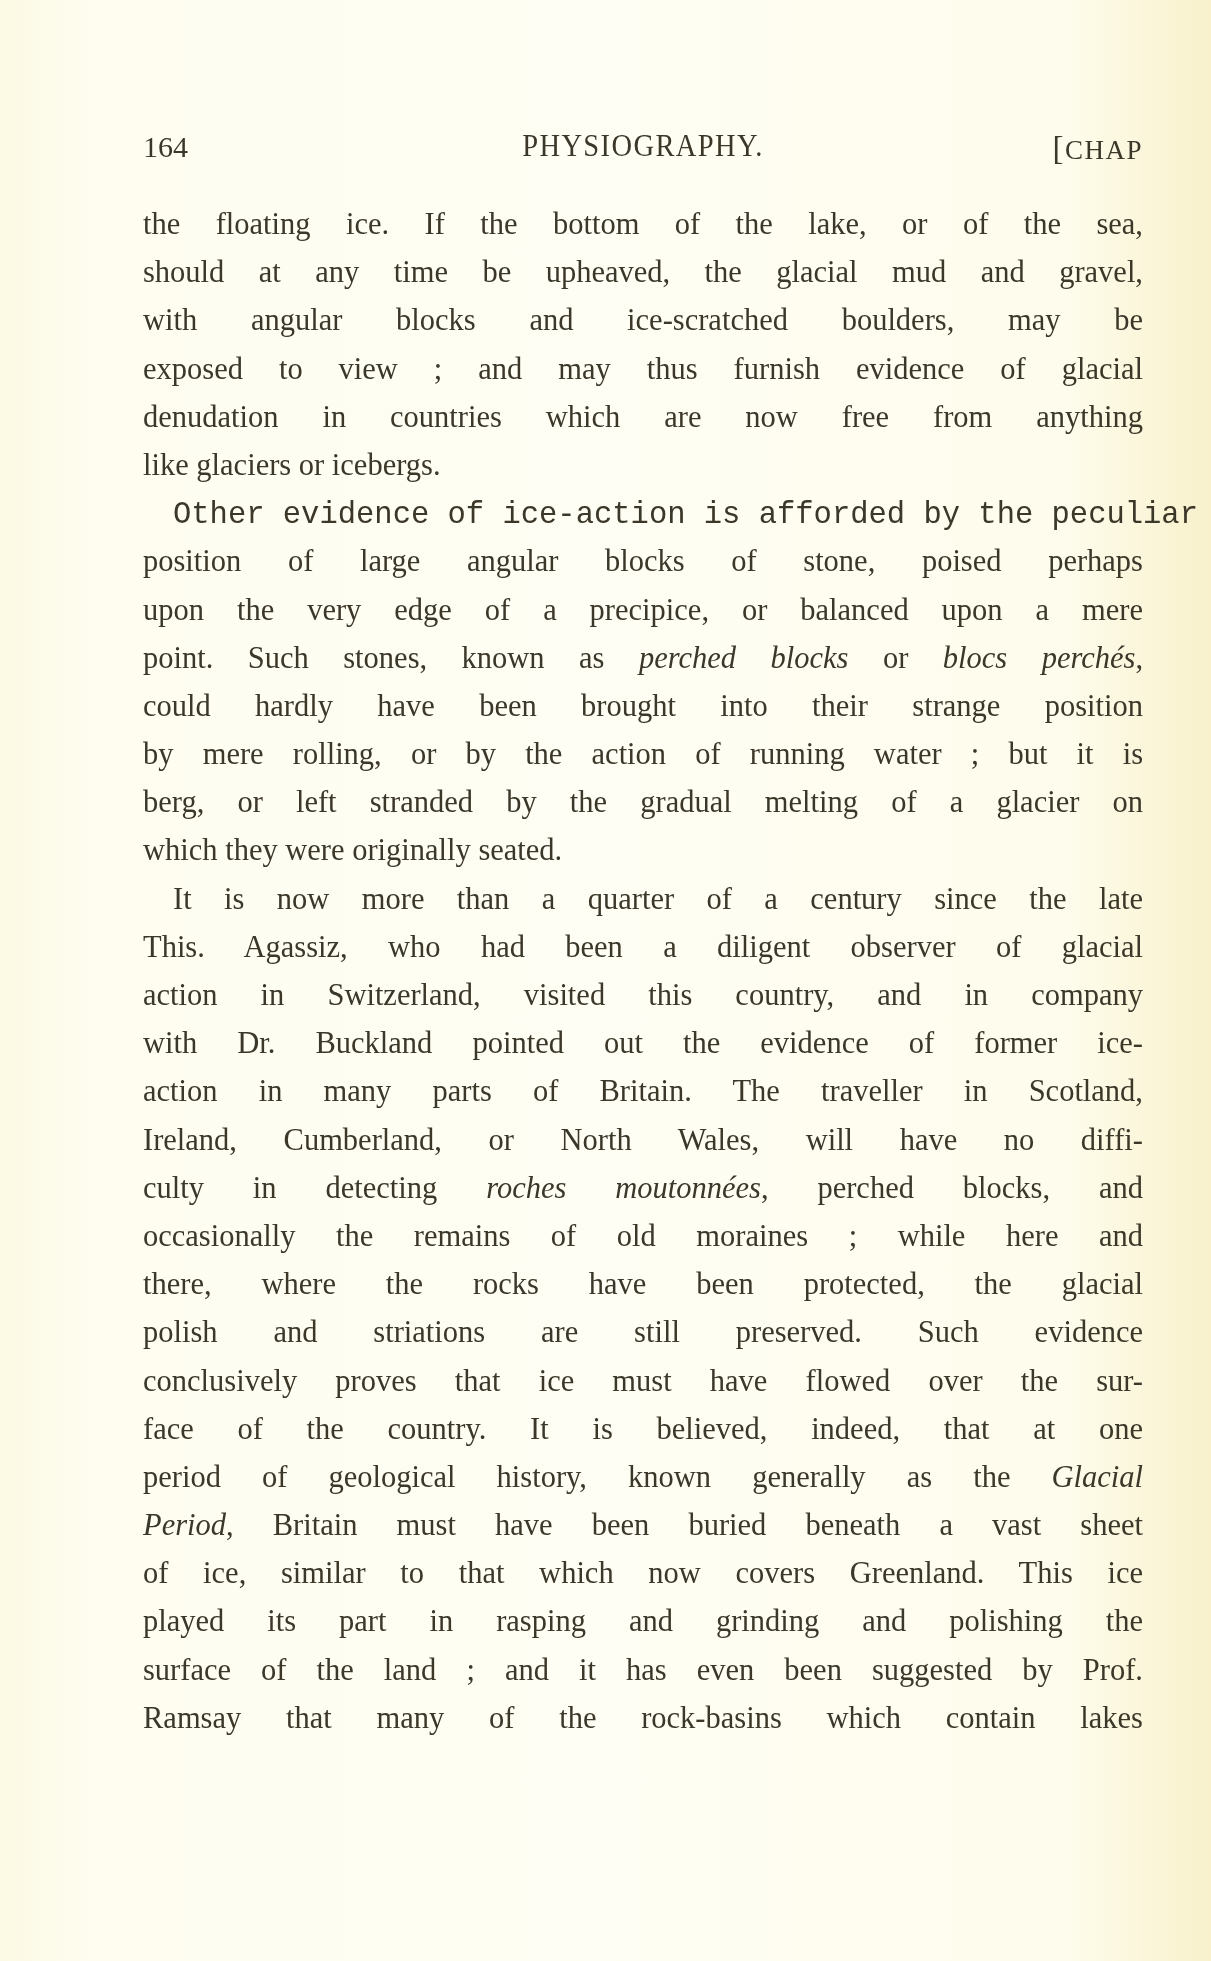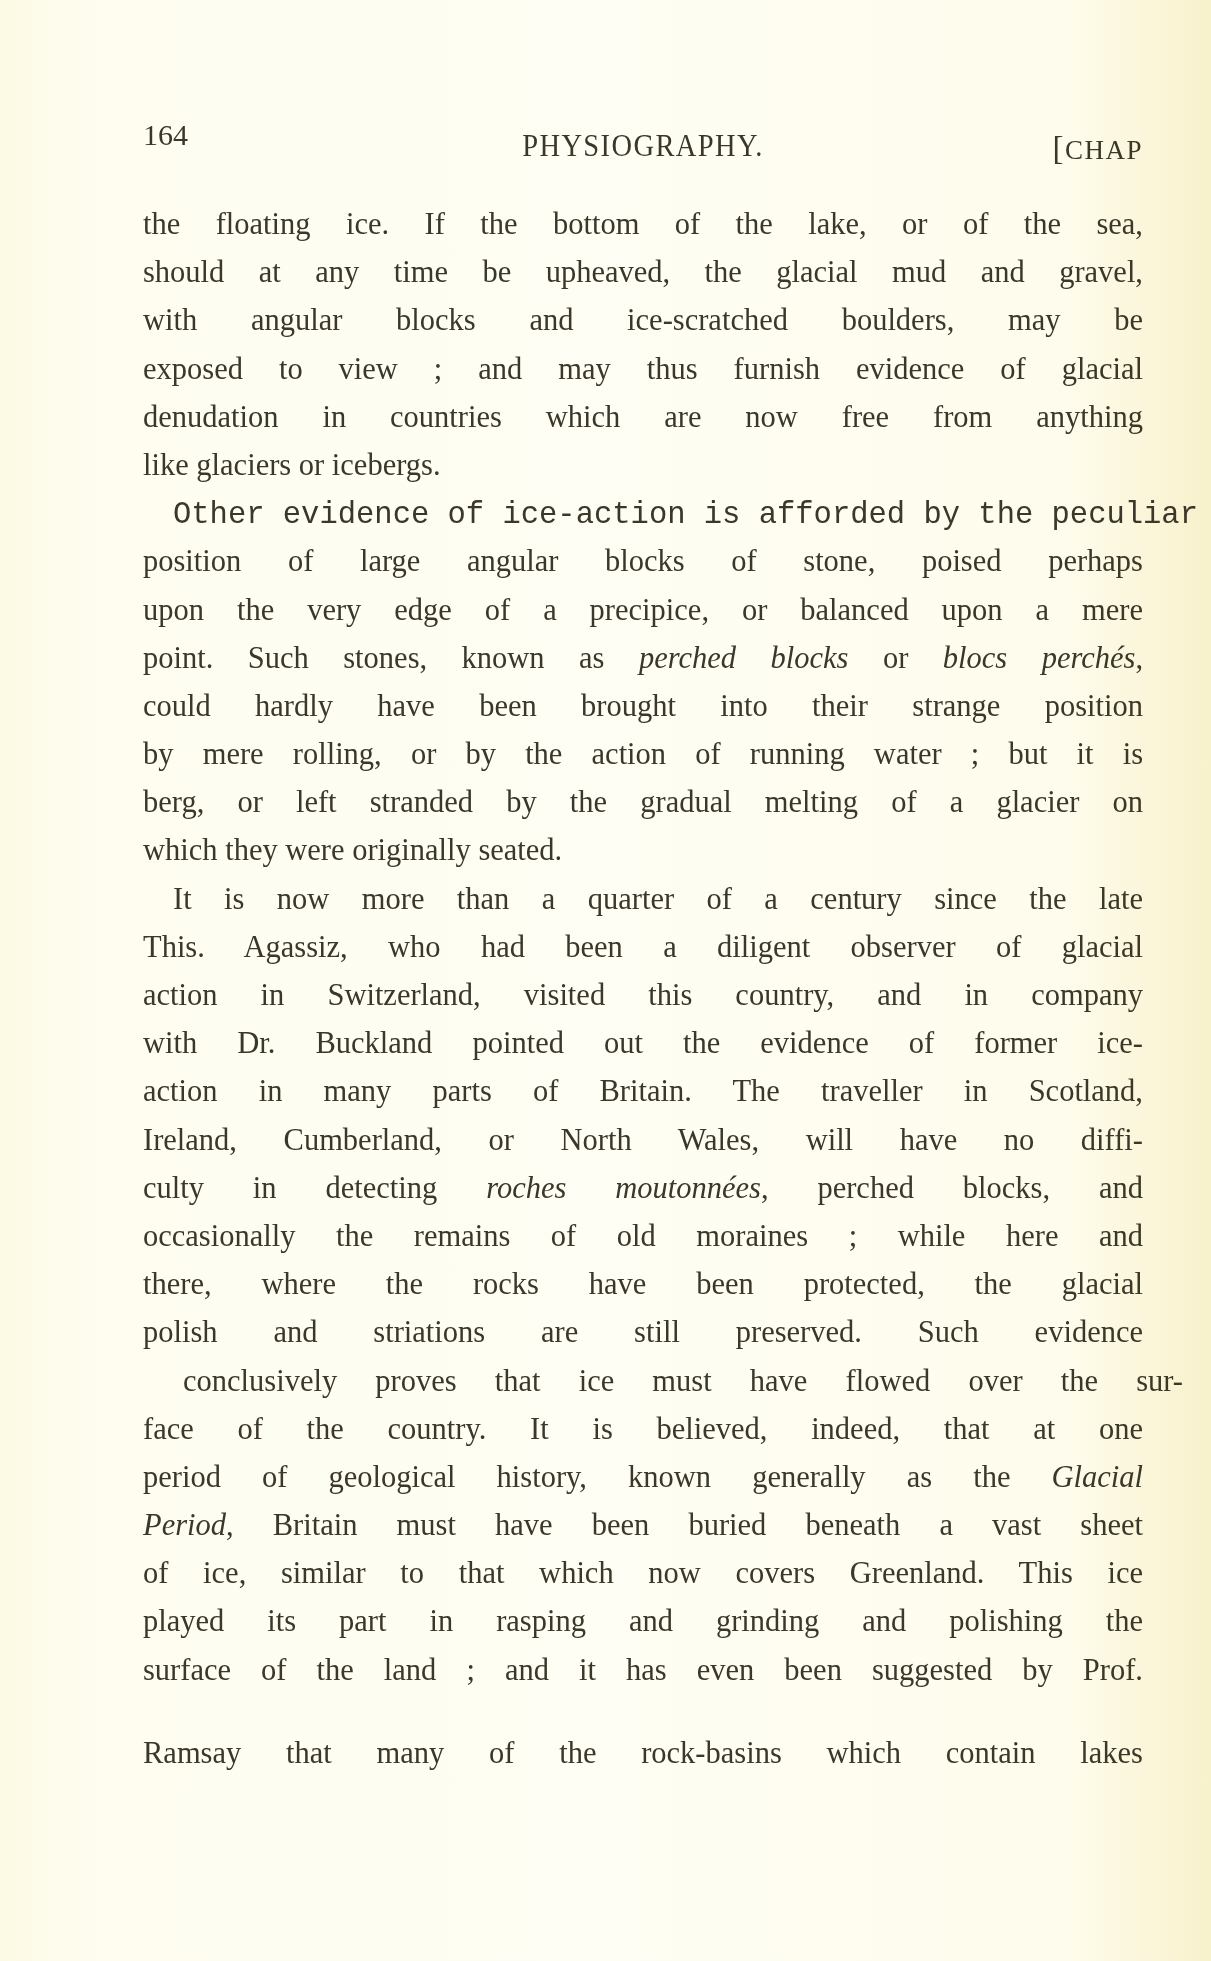--- a/index.html
+++ b/index.html
@@ -22,21 +22,21 @@
     width: 1000px;
   }
   .running-head {
     position: relative;
     height: 62px;
     width: 1000px;
   }
   .folio {
     position: absolute;
     left: 0;
-    top: 0;
+    top: 12px;
     font-size: 30px;
     letter-spacing: 0px;
   }
   .head-title {
     position: absolute;
     left: 0;
     right: 0;
     top: 10px;
     text-align: center;
     font-size: 31px;
@@ -118,23 +118,23 @@
         <span class="line indent" style="white-space: nowrap;"><span style="white-space: nowrap; word-spacing: 0px;"><span class="seg">It is now more than a quarter of a century since the late</span></span></span>
         <span class="line" style="white-space: nowrap;"><span style="white-space: nowrap; word-spacing: 0px;"><span class="seg">This. Agassiz, who had been a diligent observer of glacial</span></span></span>
         <span class="line" style="white-space: nowrap;"><span style="white-space: nowrap; word-spacing: 0px;"><span class="seg">action in Switzerland, visited this country, and in company</span></span></span>
         <span class="line" style="white-space: nowrap;"><span style="white-space: nowrap; word-spacing: 0px;"><span class="seg">with Dr. Buckland pointed out the evidence of former ice-</span></span></span>
         <span class="line" style="white-space: nowrap;"><span style="white-space: nowrap; word-spacing: 0px; font-family: Liberation Serif, serif;"><span class="seg">action in many parts of Britain.  The traveller in Scotland,</span></span></span>
         <span class="line" style="white-space: nowrap;"><span style="white-space: nowrap; word-spacing: 0px;"><span class="seg">Ireland, Cumberland, or North Wales, will have no diffi-</span></span></span>
         <span class="line" style="white-space: nowrap;"><span style="white-space: nowrap; word-spacing: 0px;"><span class="seg">culty in detecting </span><span class="seg ital">roches moutonnées</span><span class="seg">, perched blocks, and</span></span></span>
         <span class="line" style="white-space: nowrap;"><span style="white-space: nowrap; word-spacing: 0px;"><span class="seg">occasionally the remains of old moraines ; while here and</span></span></span>
         <span class="line" style="white-space: nowrap;"><span style="white-space: nowrap; word-spacing: 0px;"><span class="seg">there, where the rocks have been protected, the glacial</span></span></span>
         <span class="line" style="white-space: nowrap;"><span style="white-space: nowrap; word-spacing: 0px;"><span class="seg">polish and striations are still preserved.  Such evidence</span></span></span>
-        <span class="line" style="white-space: nowrap; margin-left: 40px;"><span style="white-space: nowrap; word-spacing: 0px;"><span class="seg">conclusively proves that ice must have flowed over the sur-</span></span></span>
+        <span class="line" style="white-space: nowrap;"><span style="white-space: nowrap; word-spacing: 0px;"><span class="seg">conclusively proves that ice must have flowed over the sur-</span></span></span>
         <span class="line" style="white-space: nowrap;"><span style="white-space: nowrap; word-spacing: 0px;"><span class="seg">face of the country.  It is believed, indeed, that at one</span></span></span>
         <span class="line" style="white-space: nowrap;"><span style="white-space: nowrap; word-spacing: 0px;"><span class="seg">period of geological history, known generally as the </span><span class="seg ital">Glacial</span></span></span>
         <span class="line" style="white-space: nowrap;"><span style="white-space: nowrap; word-spacing: 0px;"><span class="seg ital">Period</span><span class="seg">, Britain must have been buried beneath a vast sheet</span></span></span>
         <span class="line" style="white-space: nowrap;"><span style="white-space: nowrap; word-spacing: 0px;"><span class="seg">of ice, similar to that which now covers Greenland.  This ice</span></span></span>
         <span class="line" style="white-space: nowrap;"><span style="white-space: nowrap; word-spacing: 0px;"><span class="seg">played its part in rasping and grinding and polishing the</span></span></span>
         <span class="line" style="white-space: nowrap;"><span style="white-space: nowrap; word-spacing: 0px;"><span class="seg">surface of the land ; and it has even been suggested by Prof.</span></span></span>
-        <span class="line" style="white-space: nowrap; margin-top: 35px;"><span style="white-space: nowrap; word-spacing: 0px;"><span class="seg">Ramsay that many of the rock-basins which contain lakes</span></span></span>
+        <span class="line" style="white-space: nowrap;"><span style="white-space: nowrap; word-spacing: 0px;"><span class="seg">Ramsay that many of the rock-basins which contain lakes</span></span></span>
       </div>
     </div>
 </div>
 
 </body></html>

